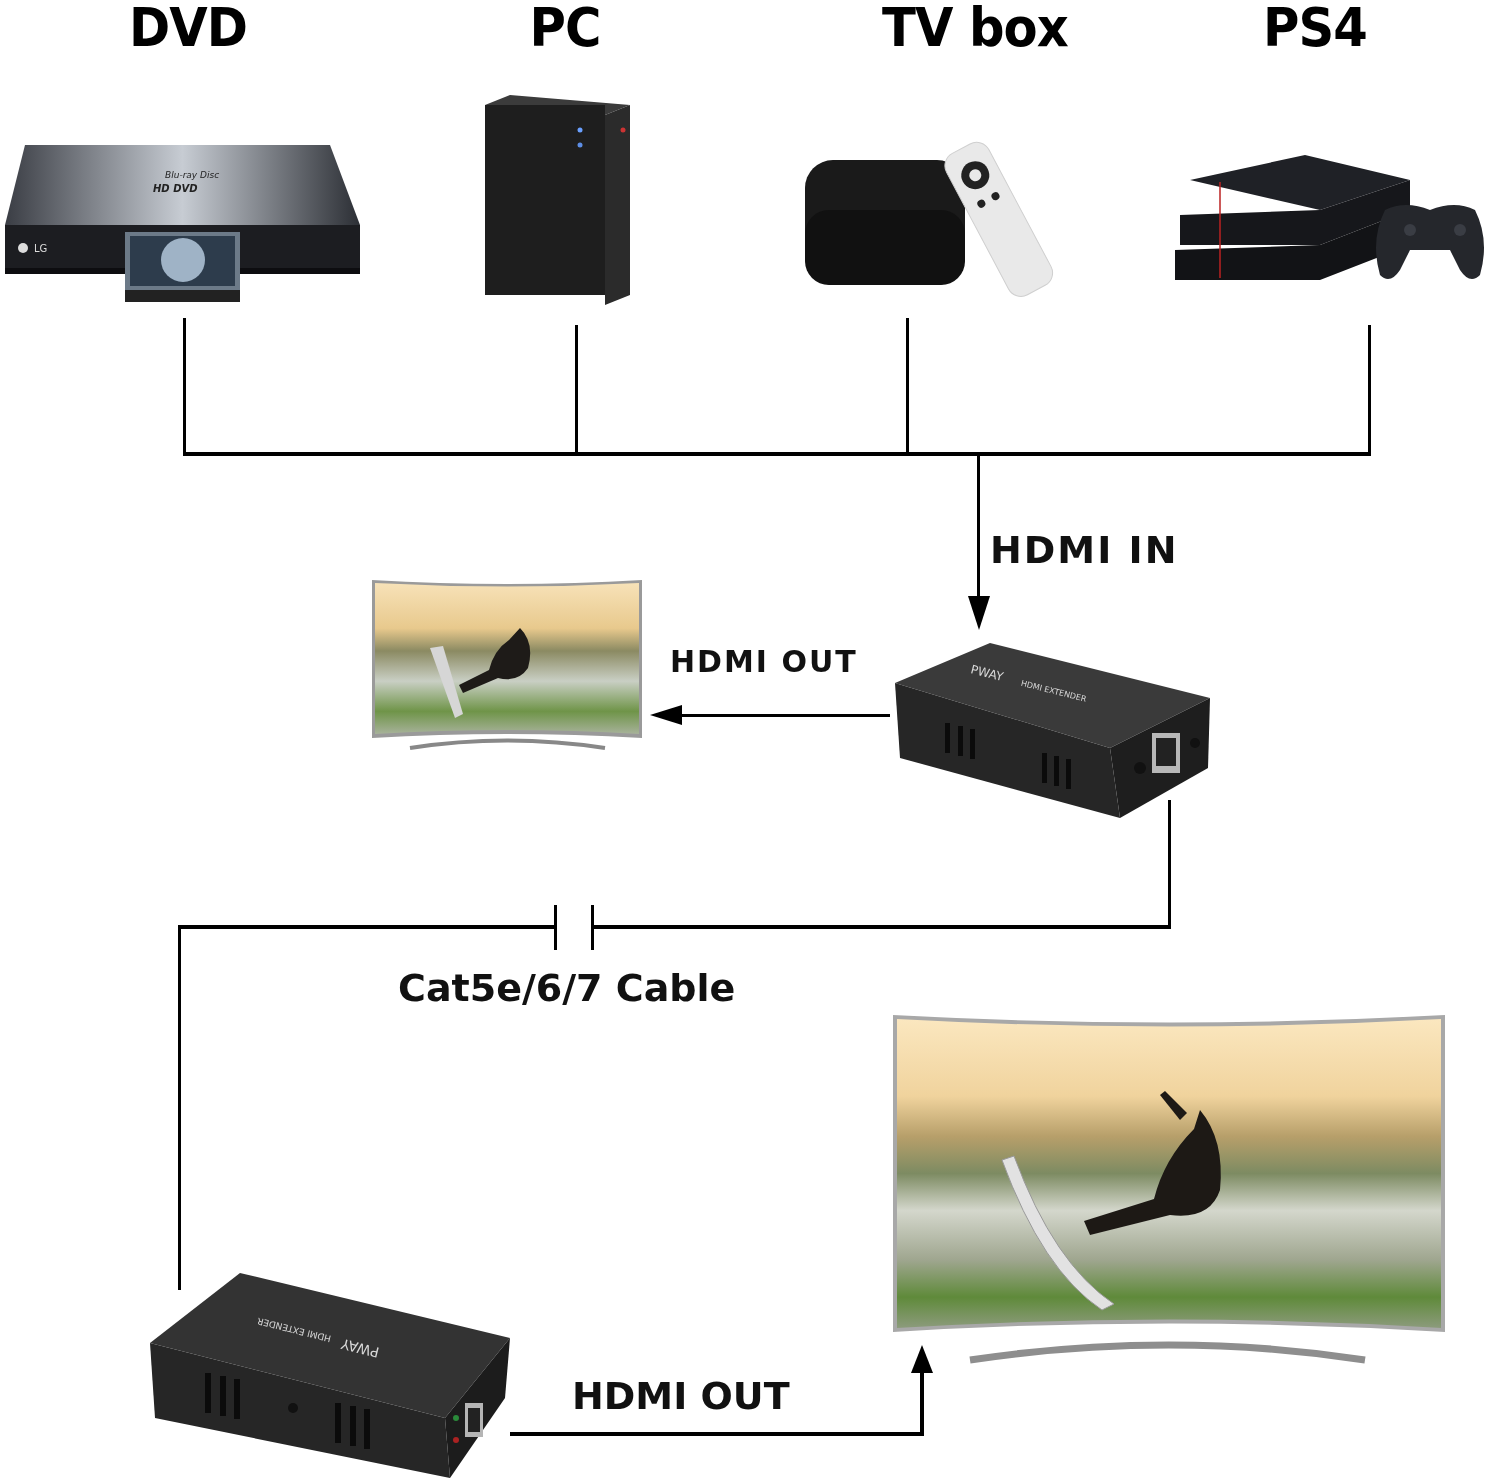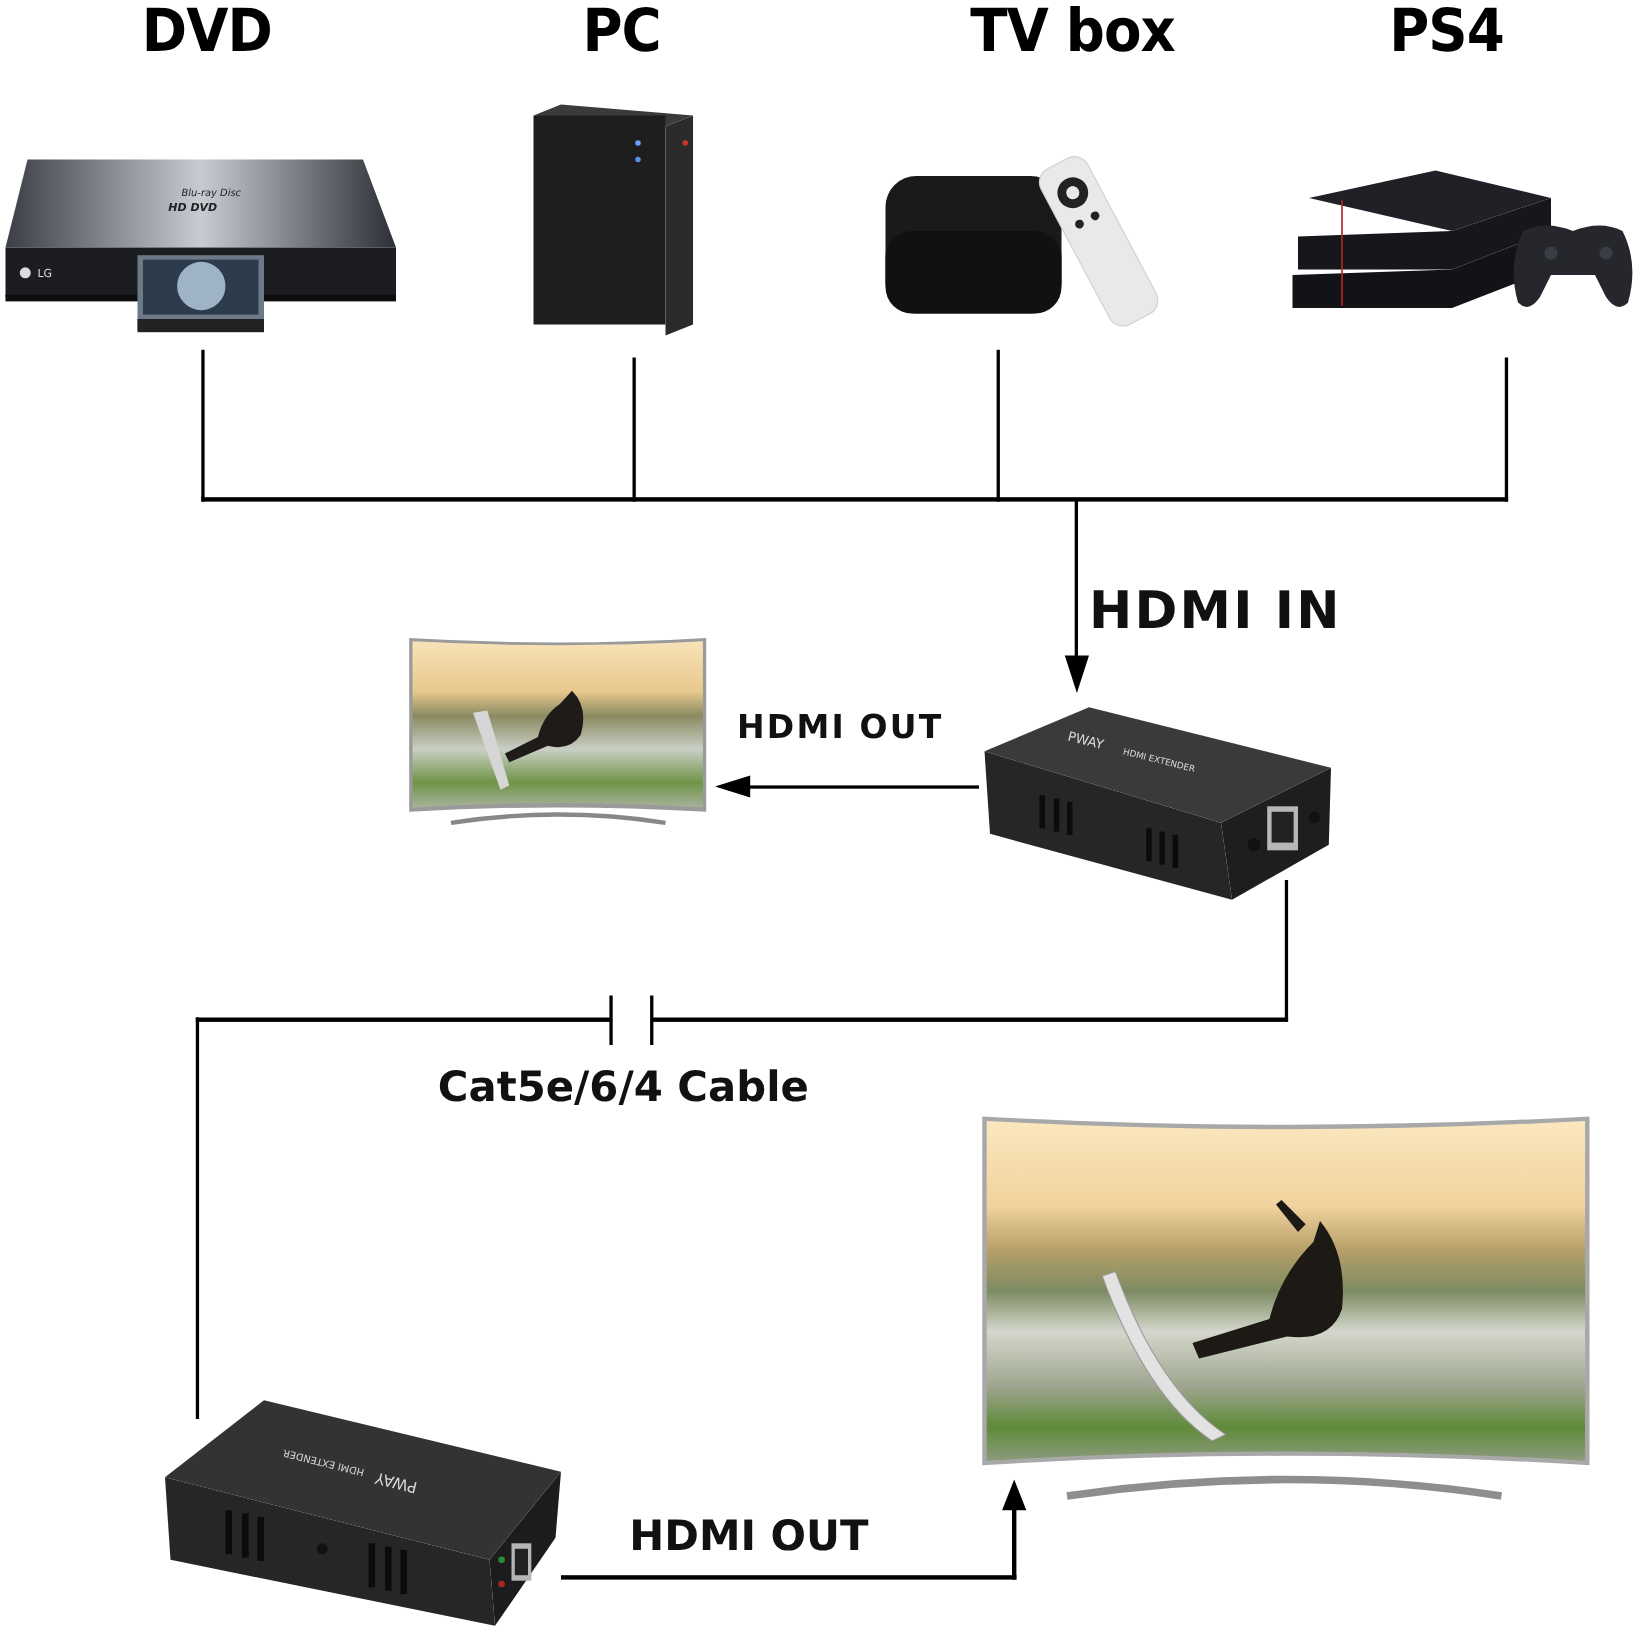--- a/index.html
+++ b/index.html
@@ -82,21 +82,21 @@
 <div class="wire" style="left:183px;top:318px;width:3px;height:138px;"></div>
 <div class="wire" style="left:575px;top:325px;width:3px;height:131px;"></div>
 <div class="wire" style="left:906px;top:318px;width:3px;height:138px;"></div>
 <div class="wire" style="left:1368px;top:325px;width:3px;height:131px;"></div>
 <div class="wire" style="left:183px;top:452px;width:1188px;height:4px;"></div>
 
 <div class="wire" style="left:977px;top:454px;width:3px;height:150px;"></div>
 <svg style="left:968px;top:596px;" width="22" height="34" viewBox="0 0 22 34">
   <polygon points="0,0 22,0 11,34" fill="#000"></polygon>
 </svg>
-<div class="abs label" style="left:990px;top:528px;font-size:47px;">HDMI IN</div>
+<div class="abs label" style="left:990px;top:528px;font-size:38px;">HDMI IN</div>
 
 <div class="abs" style="left:370px;top:578px;width:275px;height:175px;">
   <svg width="275" height="175" viewBox="0 0 275 175">
     <defs>
       <linearGradient id="scr1" x1="0" y1="0" x2="0" y2="1">
         <stop offset="0" stop-color="#f7e2b8"></stop>
           <stop offset="0.3" stop-color="#e8c98d"></stop>
         <stop offset="0.45" stop-color="#8b8a62"></stop>
           <stop offset="0.65" stop-color="#c9cfc4"></stop>
         <stop offset="0.85" stop-color="#6f9448"></stop>
@@ -140,21 +140,21 @@
     </g>
   </svg>
 </div>
 
 <div class="wire" style="left:1168px;top:800px;width:3px;height:128px;"></div>
 <div class="wire" style="left:593px;top:925px;width:578px;height:4px;"></div>
 <div class="wire" style="left:178px;top:925px;width:378px;height:4px;"></div>
 <div class="wire" style="left:554px;top:905px;width:3px;height:45px;"></div>
 <div class="wire" style="left:591px;top:905px;width:3px;height:45px;"></div>
 <div class="wire" style="left:178px;top:925px;width:3px;height:365px;"></div>
-<div class="abs label" style="left:398px;top:966px;font-size:38px;letter-spacing:0px;">Cat5e/6/4 Cable</div>
+<div class="abs label" style="left:398px;top:966px;font-size:38px;letter-spacing:0px;">Cat5e/6/7 Cable</div>
 
 <div class="abs" style="left:890px;top:1010px;width:560px;height:360px;">
   <svg width="560" height="360" viewBox="0 0 560 360">
     <defs>
       <linearGradient id="scr2" x1="0" y1="0" x2="0" y2="1">
         <stop offset="0" stop-color="#fbe7bf"></stop>
           <stop offset="0.25" stop-color="#f0d39d"></stop>
         <stop offset="0.38" stop-color="#b79f6a"></stop>
           <stop offset="0.5" stop-color="#7d8b62"></stop>
         <stop offset="0.62" stop-color="#d4d7cc"></stop>

